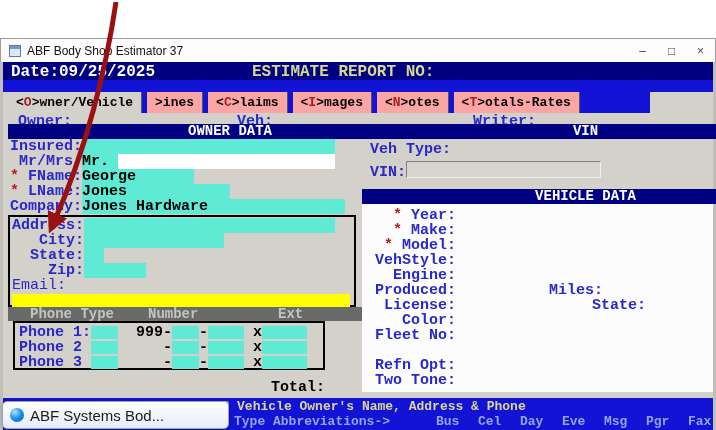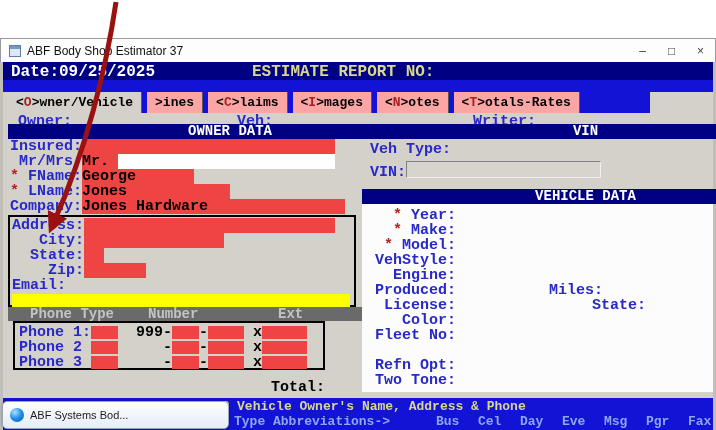--- a/index.html
+++ b/index.html
@@ -37,27 +37,27 @@
   .hot{color:#a52222;}
 
   .ctxlbl{position:absolute;top:113px;font-size:15px;font-weight:700;color:#2929c8;white-space:pre;}
 
   
   #owner-hdr{left:8px;top:124px;width:348px;}
   #owner-rows{position:absolute;left:8px;top:139px;width:348px;}
   .orow{display:flex;height:15px;line-height:15px;font-size:15px;font-weight:700;padding-left:2px;white-space:pre;}
   .olabel{width:72px;display:inline-flex;justify-content:flex-end;color:#2929c8;white-space:pre;}
   .star{color:#b22222;font-weight:700;white-space:pre;}
-  .yf{display:inline-block;background:#ef4444;color:#000;height:15px;line-height:15px;white-space:pre;overflow:hidden;}
+  .yf{display:inline-block;background:#5eead4;color:#000;height:15px;line-height:15px;white-space:pre;overflow:hidden;}
   .wf{display:inline-block;background:#fefefe;height:15px;}
 
   #addr-box{position:absolute;left:8px;top:215px;width:348px;height:92px;border:2px solid #000;
             box-sizing:border-box;padding:1px 7px 0 2px;}
   .alabel{width:72px;display:inline-flex;justify-content:flex-end;color:#2929c8;white-space:pre;}
-  #email-label{color:#2929c8;font-size:15px;font-weight:700;height:15px;line-height:15px;}
+  #email-label{color:#2929c8;font-size:15px;font-weight:400;height:15px;line-height:15px;}
   #email-field{display:block;width:338px;height:13px;background:#ffff00;margin-top:1px;}
 
   
   #phone-hdr{position:absolute;left:8px;top:307px;width:372px;height:14px;background:#6a6a6a;}
   .phcol{position:absolute;top:0;font-size:14px;font-weight:700;color:#c4c4c4;line-height:14px;white-space:pre;}
   #phone-box{position:absolute;left:13px;top:321px;width:312px;height:49px;border:2px solid #000;
              box-sizing:border-box;padding-top:2px;}
   .prow{display:flex;height:15px;line-height:15px;font-size:15px;font-weight:700;padding-left:4px;white-space:pre;align-items:center;}
   .plabel{width:72px;color:#2929c8;white-space:pre;}
   .pgap18{width:18px;} .pgap9{width:9px;}
@@ -84,21 +84,21 @@
   #status-line1{position:absolute;left:0;top:1px;width:710px;text-align:center;font-size:13px;font-weight:700;color:#d9d88e;white-space:pre;}
   #status-line2-label{position:absolute;left:231px;top:16px;font-size:13px;font-weight:700;color:#8fa6f0;white-space:pre;}
   .abbr{position:absolute;top:16px;font-size:13px;font-weight:700;color:#8fa6f0;}
 
   
   #taskbtn{position:absolute;left:2px;top:401px;width:227px;height:28px;z-index:50;
            background:linear-gradient(#fdfeff,#e6edf6);border:1px solid #97a7bb;border-radius:5px;
            box-sizing:border-box;display:flex;align-items:center;box-shadow:0 0 3px rgba(0,0,0,.35);}
   #taskbtn-icon{width:14px;height:14px;border-radius:50%;margin-left:7px;
                 background:radial-gradient(circle at 35% 30%, #aee4ff, #1f8fe8 48%, #0a57b8);}
-  #taskbtn-label{margin-left:6px;font-size:11px;color:#1b1b1b;font-family:"Liberation Sans",sans-serif;}
+  #taskbtn-label{margin-left:6px;font-size:15px;color:#1b1b1b;font-family:"Liberation Sans",sans-serif;}
 
   #arrow-svg{position:absolute;left:0;top:0;z-index:100;pointer-events:none;}
 </style>
 </head>
 <body>
 
 <div id="canvas">
 
   <div id="titlebar">
     <div id="app-icon">

